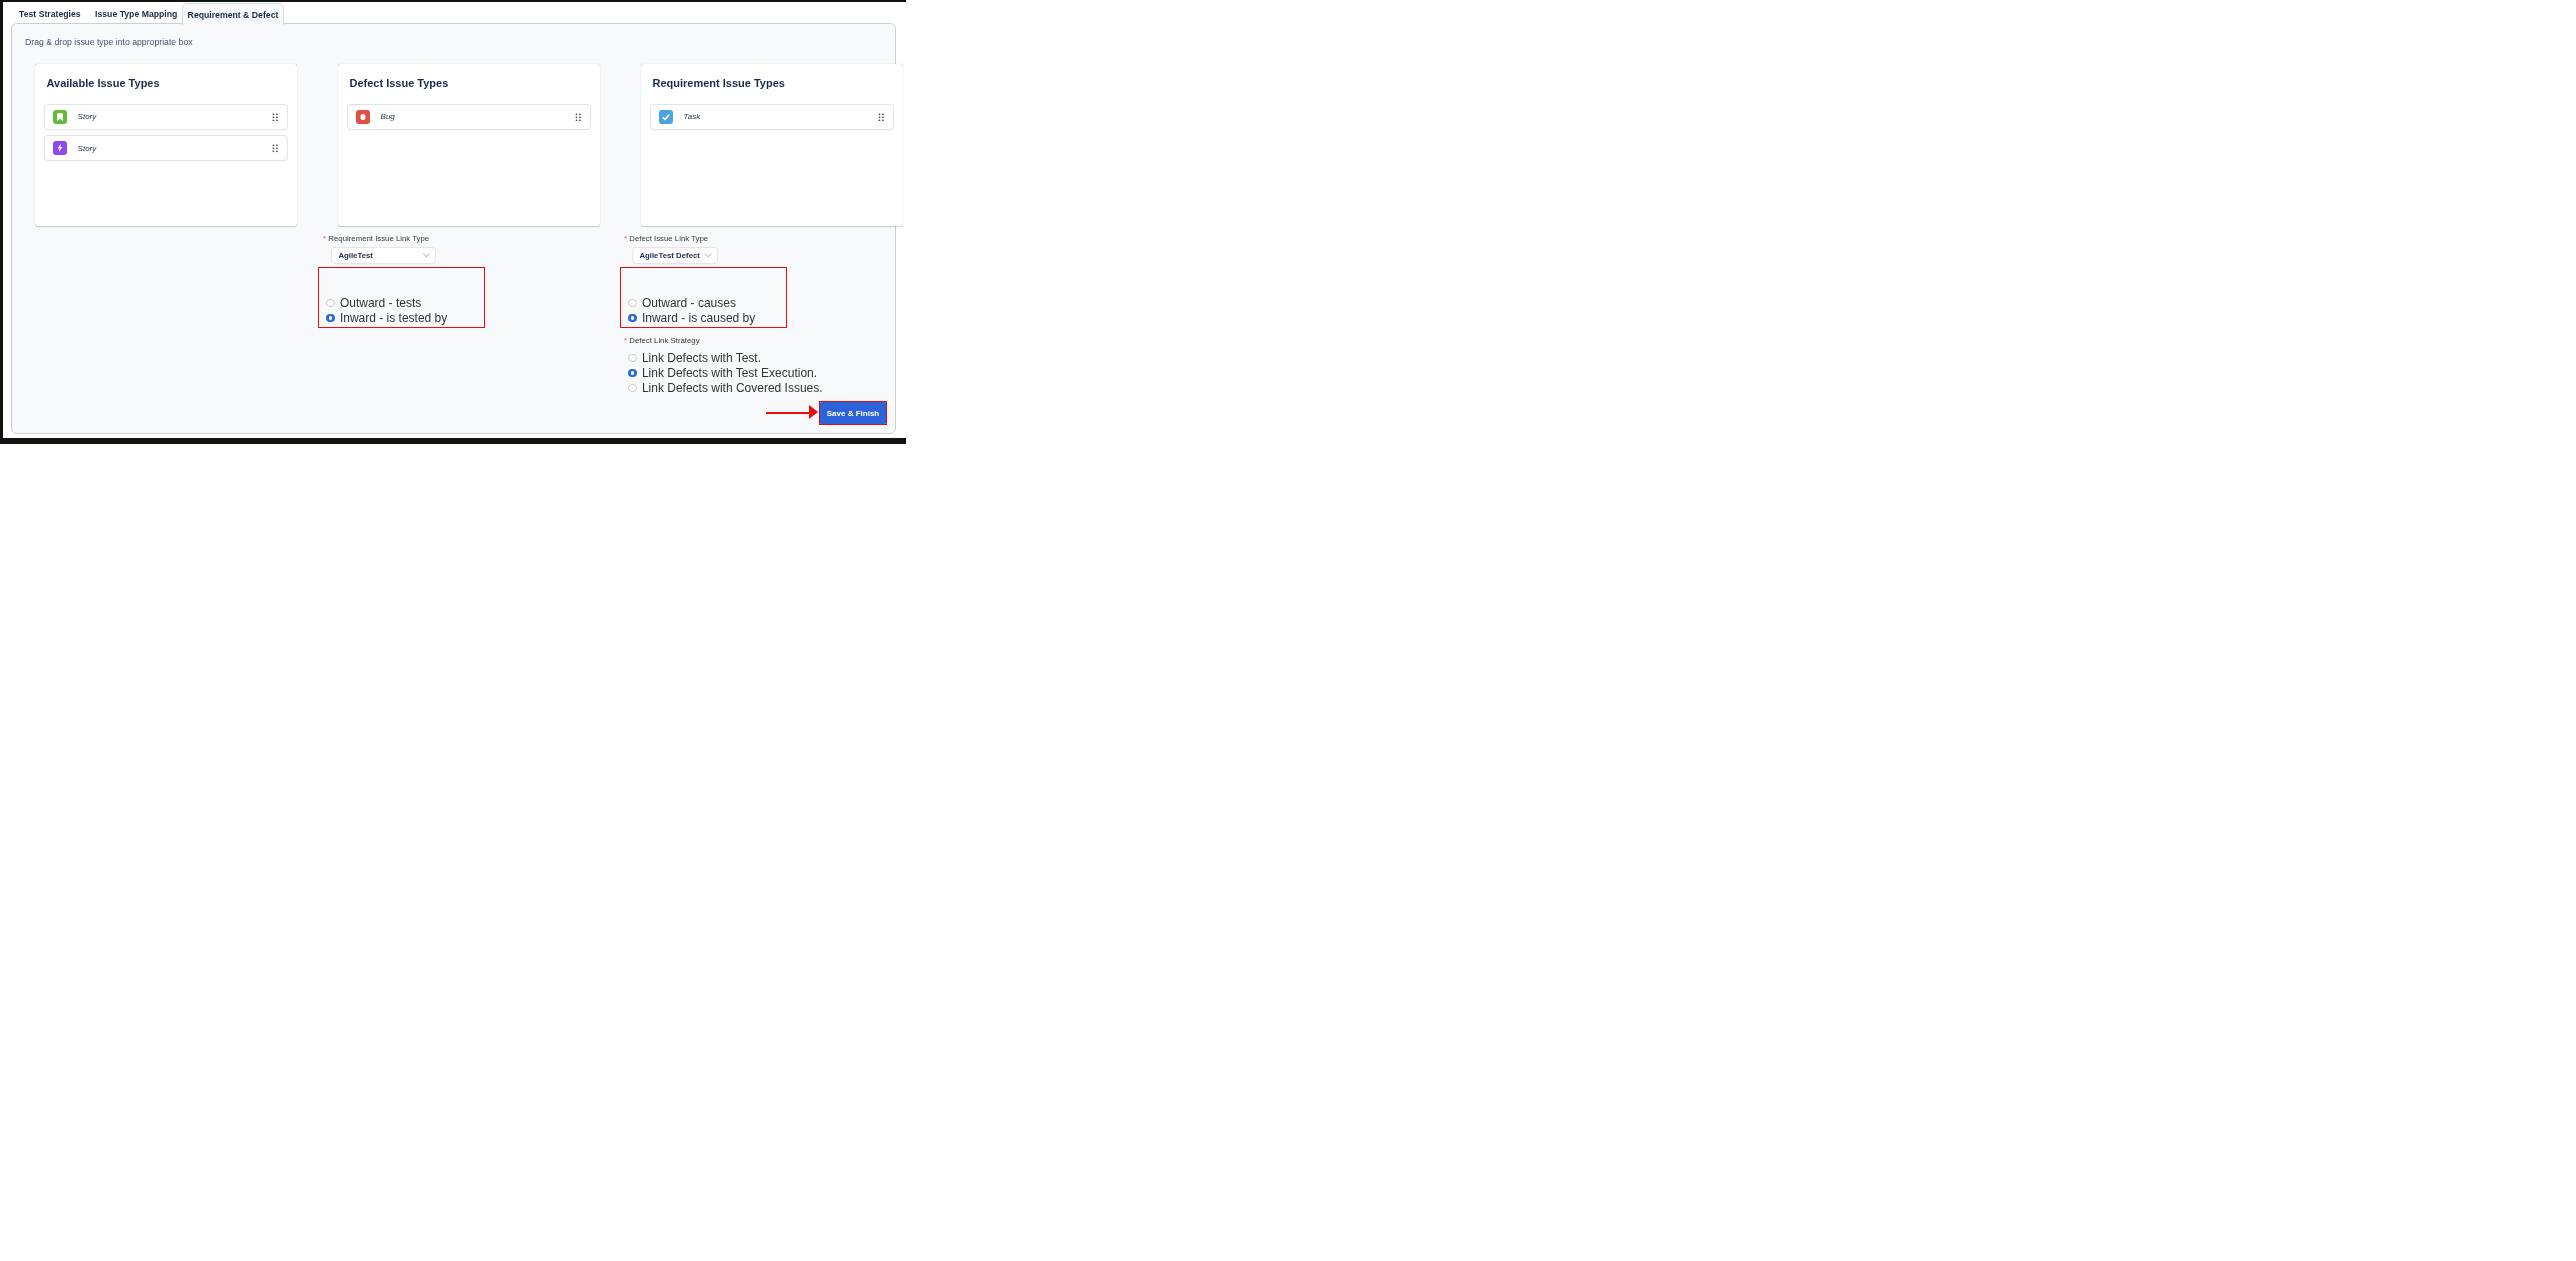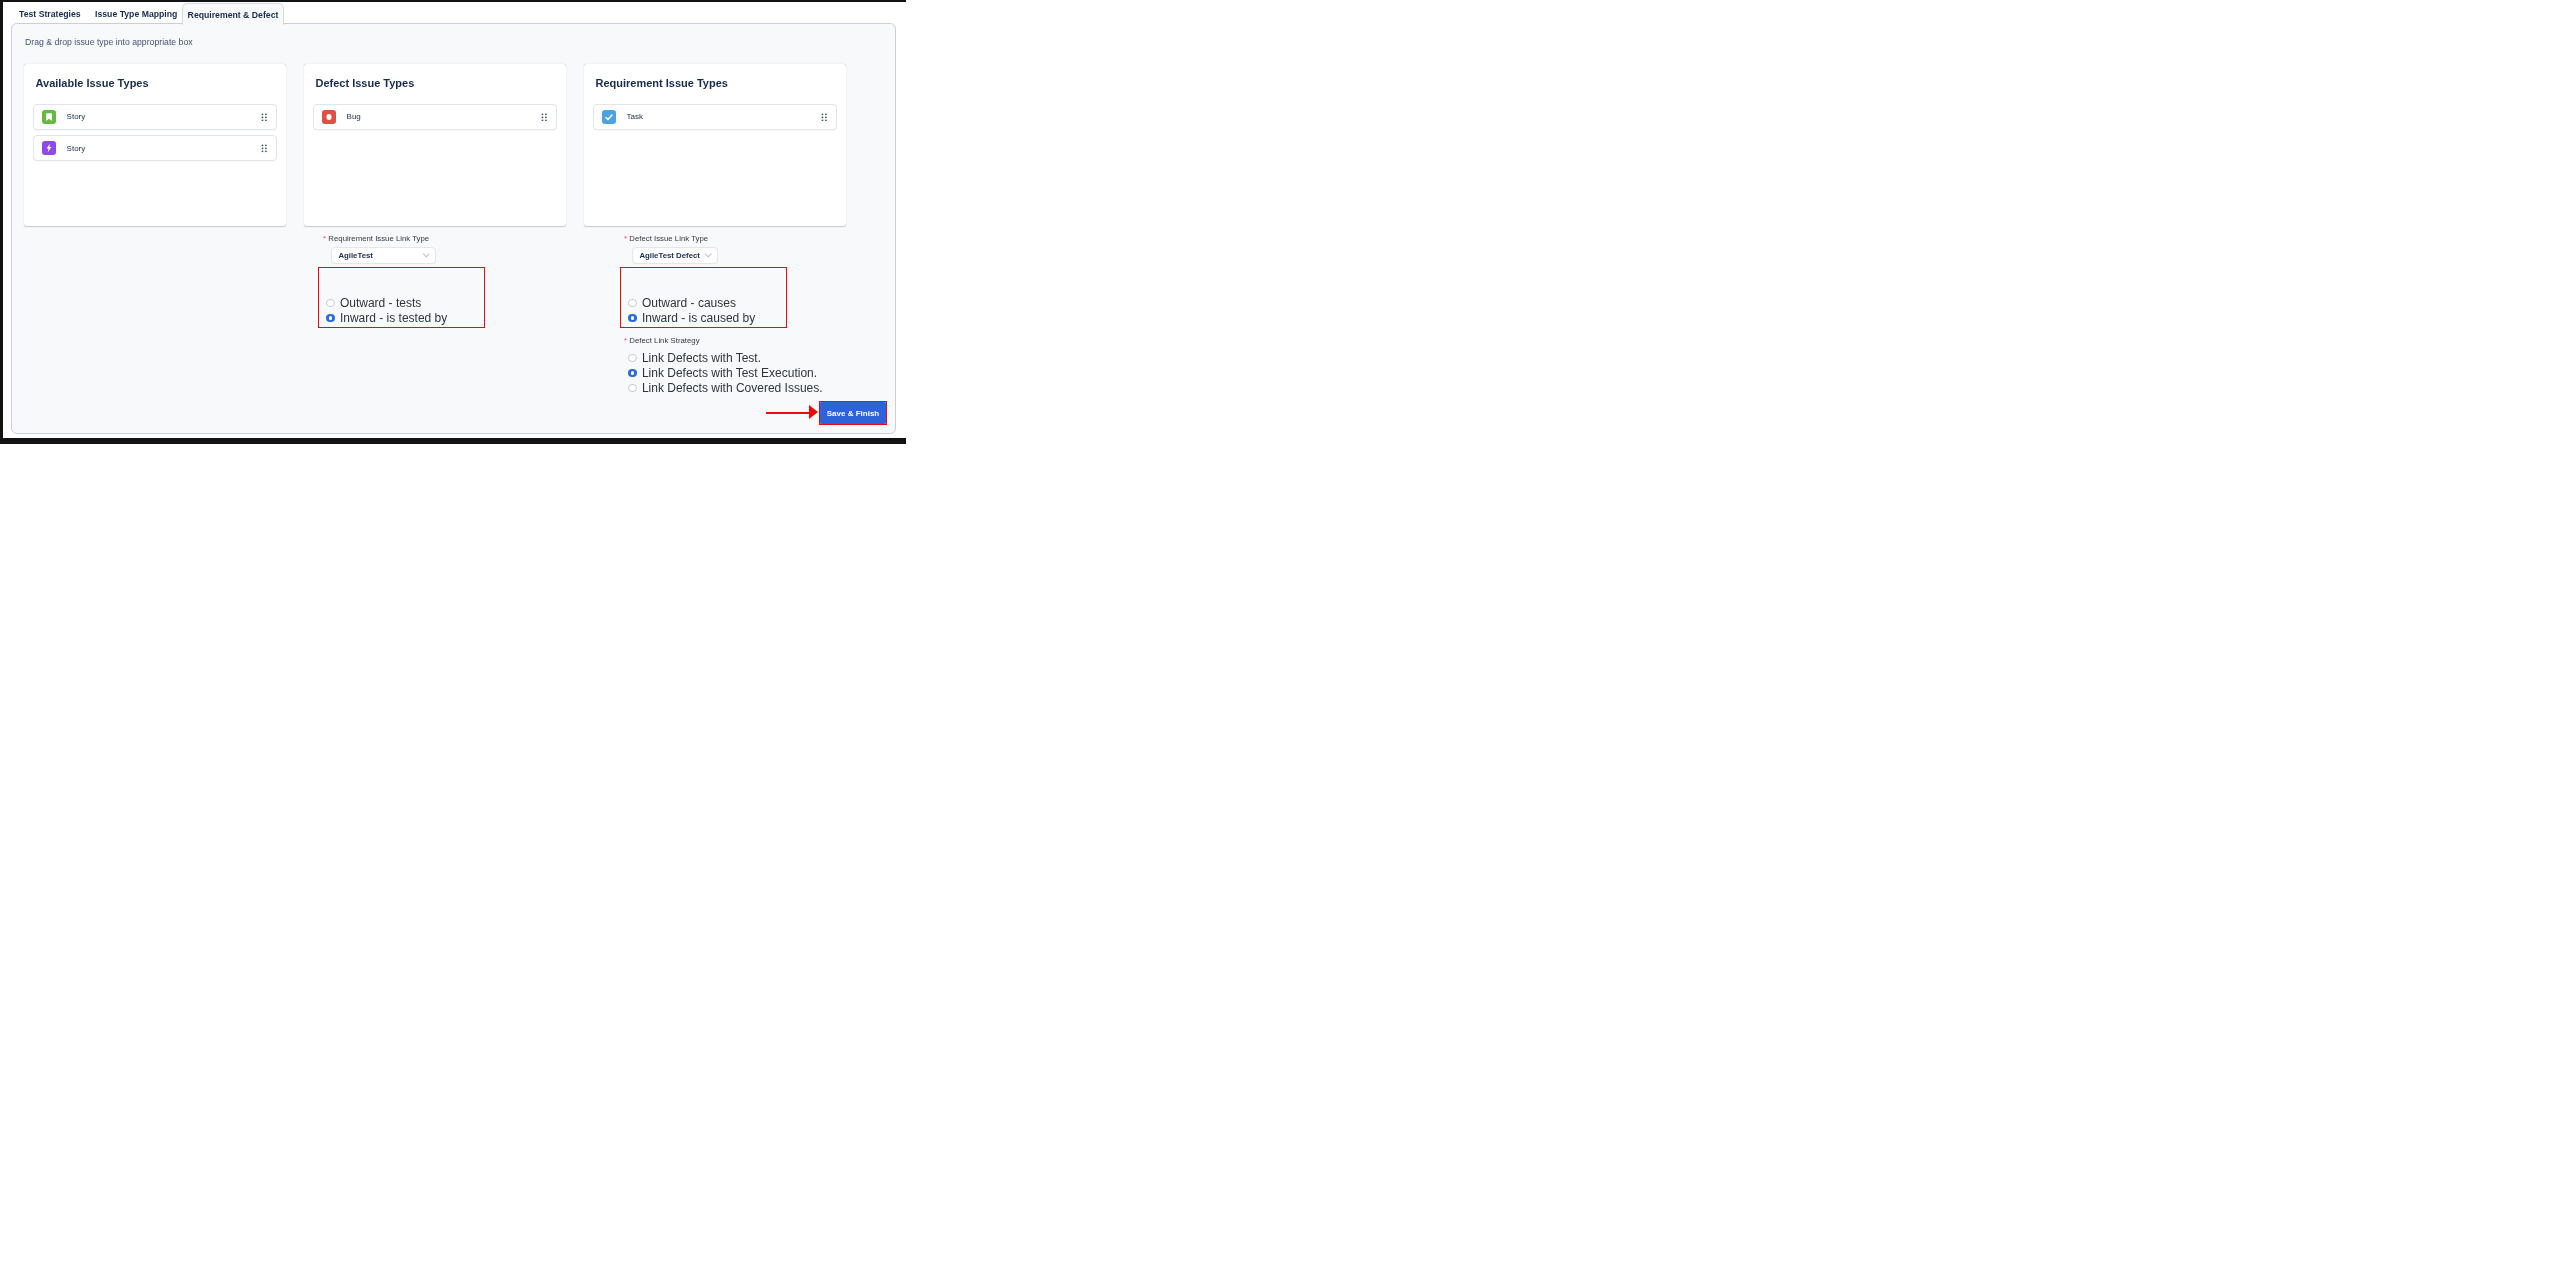--- a/index.html
+++ b/index.html
@@ -23,31 +23,32 @@
   }
   
   .panel{
     position:absolute; left:7.5px; top:21.4px; width:885px; height:411px;
     background:#F8F9FB; border:1.2px solid #C9CEDA; border-radius:5.8px; z-index:1;
   }
   .instruction{
     position:absolute; left:22px; top:35px; font-size:8.7px; color:#44546F; z-index:2;
   }
   
-  .cards{ position:absolute; left:21px; top:62px; display:flex; gap:18px; z-index:2; }
+  .cards{ position:absolute; left:32px; top:62px; display:flex; gap:41px; z-index:2; }
   .card{
     width:262px; height:162px; background:#fff; border-radius:2.3px; padding:9.8px 9.2px;
     box-shadow:0 0.6px 1.2px rgba(9,30,66,.22), 0 0 0.6px rgba(9,30,66,.3);
   }
   .card-title{ font-size:11px; font-weight:700; color:#172B4D; margin:3.5px 0 15px 2.3px; }
   .issue-list{ display:flex; flex-direction:column; gap:5.8px; }
   .issue-item{
     height:25.4px; background:#fff; border:0.6px solid #E1E4E9; border-radius:4px;
     display:flex; align-items:center; padding:0 8px; cursor:grab;
     box-shadow:0 0.6px 0.6px rgba(9,30,66,.05);
+    font-style:italic;
   }
   .type-icon{ width:14px; height:14px; border-radius:2.9px; display:flex; align-items:center; justify-content:center; flex:0 0 auto; }
   .icon-story{ background:#63BA3C; }
   .icon-epic{ background:#8F49E8; }
   .icon-task{ background:#4BA3E3; }
   .icon-bug{ background:#DD5144; }
   .issue-label{ margin-left:10.4px; font-size:8px; color:#22314F; }
   .drag-handle{ margin-left:auto; display:flex; cursor:grab; }
   
   .field-label{ position:absolute; font-size:7.8px; color:#33383F; z-index:2; display:flex; }

